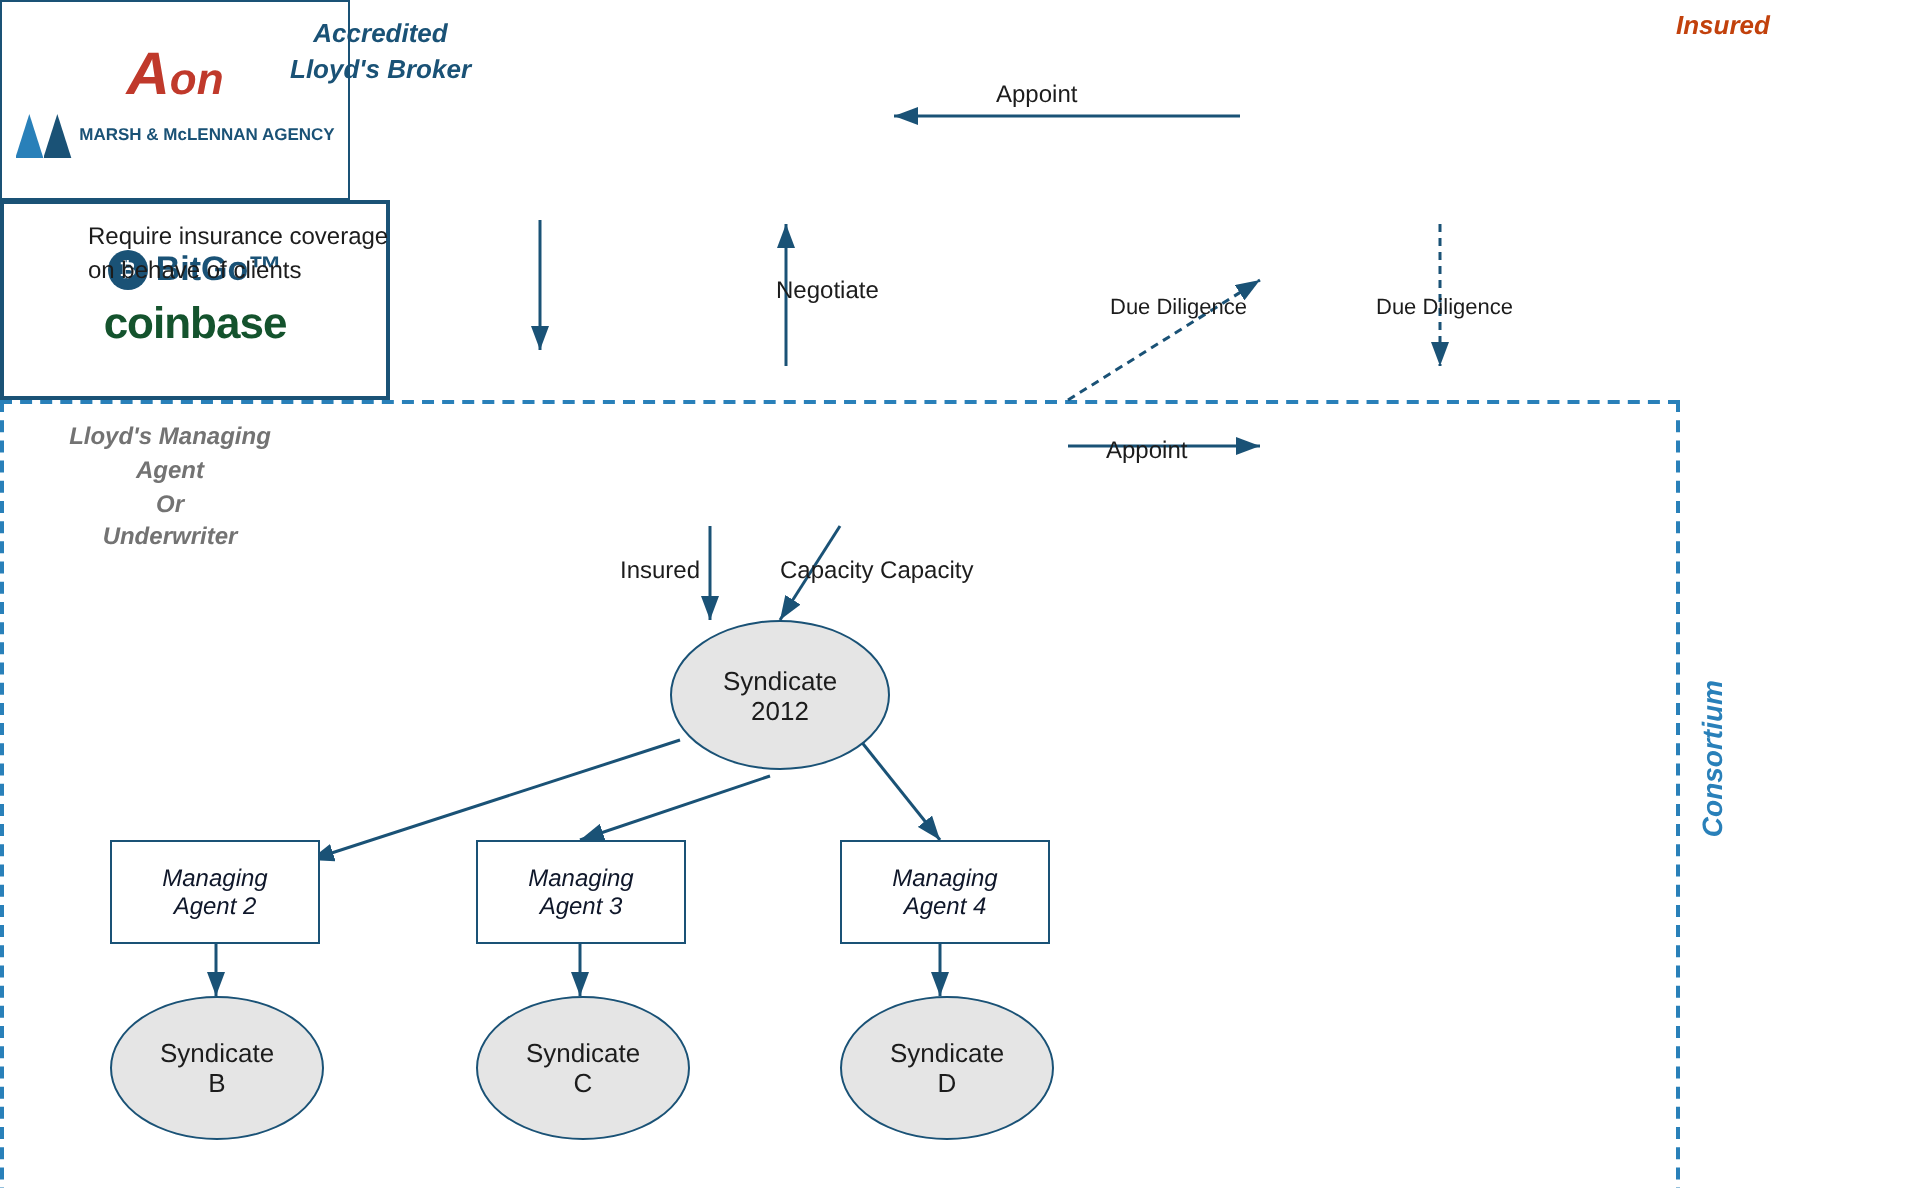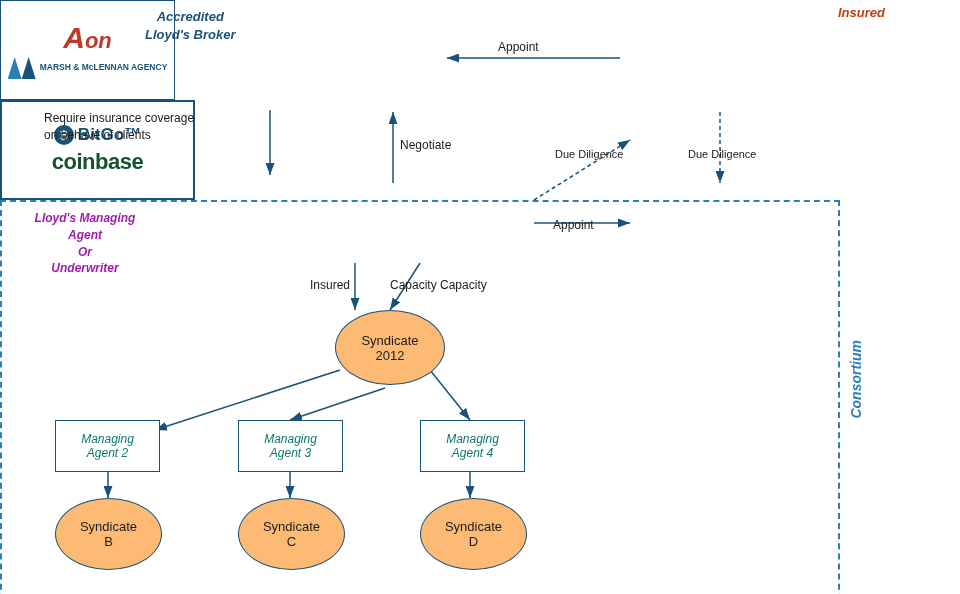--- a/index.html
+++ b/index.html
@@ -53,39 +53,39 @@
       width: 840px;
       height: 420px;
       border: 2px dashed #2980b9;
       background: transparent;
     }
 
     
     .ellipse {
       position: absolute;
       border: 1.5px solid #1a5276;
-      background: #fdba74;
+      background: #e5e5e5;
       border-radius: 50%;
       display: flex;
       align-items: center;
       justify-content: center;
       text-align: center;
     }
 
     
     .managing-box {
       position: absolute;
       border: 1.5px solid #1a5276;
       background: #fff;
       display: flex;
       align-items: center;
       justify-content: center;
       text-align: center;
       font-style: italic;
-      color: #0f766e;
+      color: #0f172a;
       font-size: 12px;
     }
 
     
     .arrows-svg {
       position: absolute;
       top: 0;
       left: 0;
       width: 960px;
       height: 594px;
@@ -225,39 +225,39 @@
 
   <div style="position:absolute;left:498px;top:40px;font-size:12px;color:#1c1c1c;">
     <span>Appoint</span>
   </div>
 
   <div style="position:absolute;left:44px;top:110px;font-size:12px;color:#1c1c1c;line-height:1.4;">
     <span style="white-space:pre-line;">Require insurance coverage
 on behave of clients</span>
   </div>
 
-  <div style="position:absolute;left:400px;top:138px;font-size:12px;color:#1c1c1c;">
+  <div style="position:absolute;left:388px;top:138px;font-size:12px;color:#1c1c1c;">
     <span>Negotiate</span>
   </div>
 
   <div style="position:absolute;left:555px;top:148px;font-size:11px;color:#1c1c1c;">
     <span>Due Diligence</span>
   </div>
 
   <div style="position:absolute;left:688px;top:148px;font-size:11px;color:#1c1c1c;">
     <span>Due Diligence</span>
   </div>
 
   <div class="consortium-box"></div>
 
   <div style="position:absolute;left:848px;top:340px;font-size:14px;font-style:italic;color:#2980b9;font-weight:bold;writing-mode:vertical-rl;transform:rotate(180deg);">
     <span>Consortium</span>
   </div>
 
-  <div style="position:absolute;left:30px;top:210px;font-size:12px;font-style:italic;color:#a21caf;font-weight:bold;line-height:1.4;text-align:center;width:110px;">
+  <div style="position:absolute;left:30px;top:210px;font-size:12px;font-style:italic;color:#737373;font-weight:bold;line-height:1.4;text-align:center;width:110px;">
     Lloyd's Managing Agent<br>Or<br>Underwriter
   </div>
 
   <div style="position:absolute;left:553px;top:218px;font-size:12px;color:#1c1c1c;">
     <span>Appoint</span>
   </div>
 
   <div style="position:absolute;left:310px;top:278px;font-size:12px;color:#1c1c1c;">
     <span>Insured</span>
   </div>

